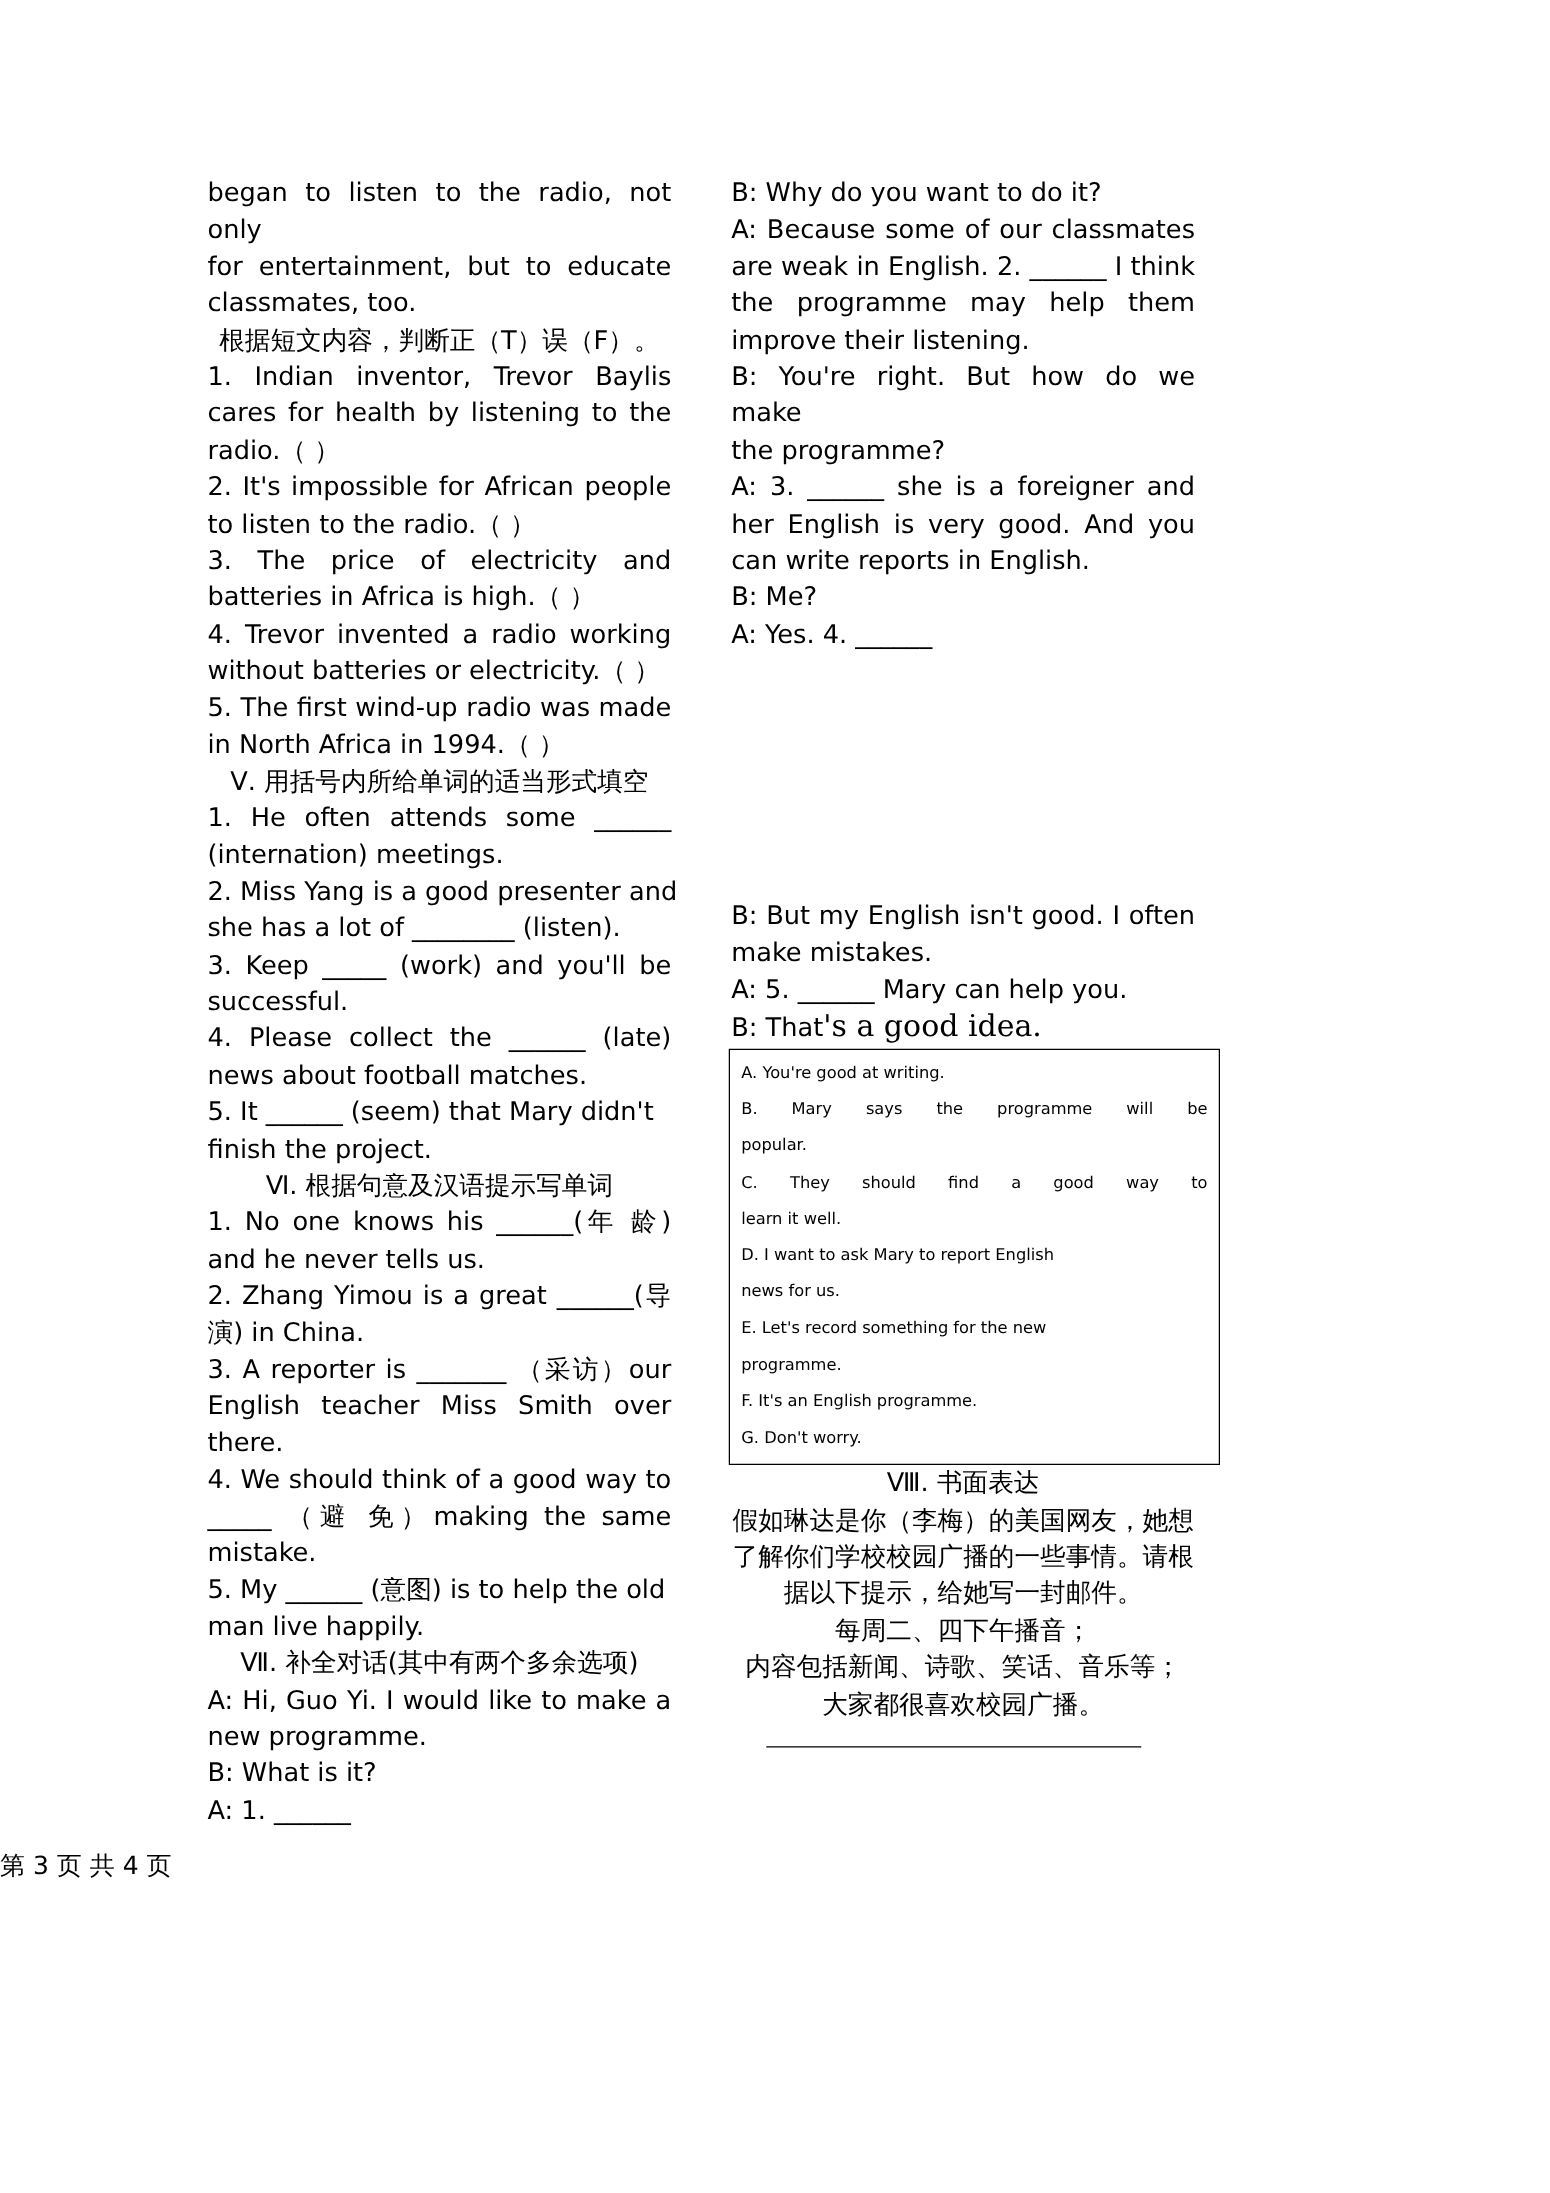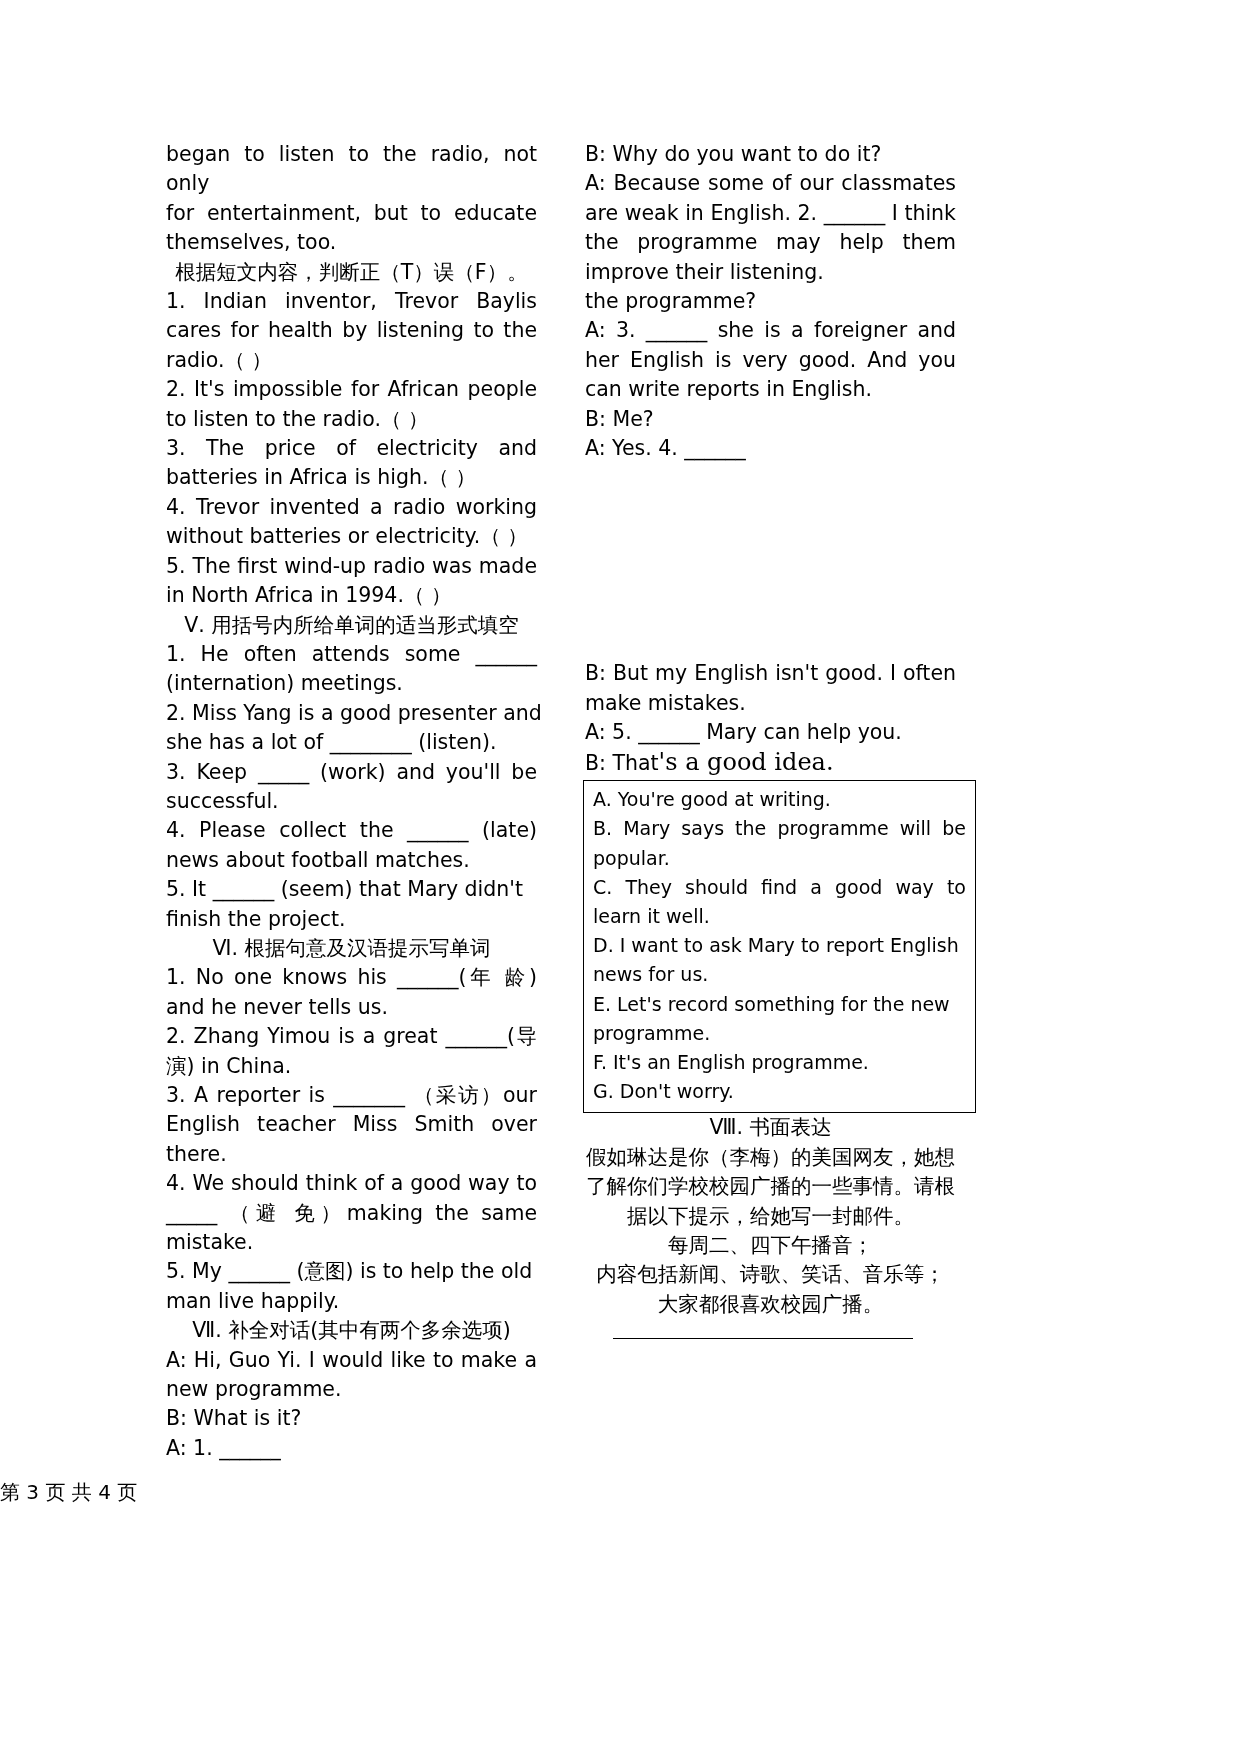--- a/index.html
+++ b/index.html
@@ -54,21 +54,21 @@
     font-size: 24px;
   }
   .optbox {
     border: 1.7px solid #000;
     padding: 4px 9px 6px 9px;
     margin-top: 2px;
     box-sizing: border-box;
     width: 393px;
     margin-left: -2px;
   }
-  .optbox .line { font-size: 19px; line-height: 29.2px; }
+  .optbox .line { font-size: 13px; line-height: 29.2px; }
   .gapblock { height: 196px; }
   .writeline {
     border-bottom: 1.6px solid #000;
     width: 300px;
     height: 1px;
     margin: 18px 0 0 28px;
   }
   .footer {
     position: absolute;
     left: 0;
@@ -84,21 +84,21 @@
 <body>
 
 <div class="page">
 
   <div class="columns">
 
     <div class="col">
 
       <p class="line just">began to listen to the radio, not only</p>
       <p class="line just">for  entertainment,  but  to  educate</p>
-      <p class="line">themselves, too.</p>
+      <p class="line">classmates, too.</p>
 
       <p class="line cn">根据短文内容，判断正（T）误（F）。</p>
 
       <p class="line just">1.   Indian   inventor,   Trevor   Baylis</p>
       <p class="line just">cares  for  health  by  listening  to  the</p>
       <p class="line">radio.（  ）</p>
 
       <p class="line just">2. It's impossible for African people</p>
       <p class="line">to listen to the radio.（  ）</p>
 
@@ -147,20 +147,21 @@
 
     </div>
 
     <div class="col">
 
       <p class="line">B: Why do you want to do it?</p>
       <p class="line just">A:  Because  some  of  our  classmates</p>
       <p class="line just">are weak in English. 2. ______ I think</p>
       <p class="line just">the   programme   may   help   them</p>
       <p class="line">improve their listening.</p>
+      <p class="line just">B: You're right. But how do we make</p>
       <p class="line">the programme?</p>
       <p class="line just">A:  3.  ______  she  is  a  foreigner  and</p>
       <p class="line just">her  English  is  very  good.  And  you</p>
       <p class="line">can write reports in English.</p>
       <p class="line">B: Me?</p>
       <p class="line">A: Yes. 4. ______</p>
 
       <div class="gapblock"></div>
 
       <p class="line just">B: But my English isn't good. I often</p>

